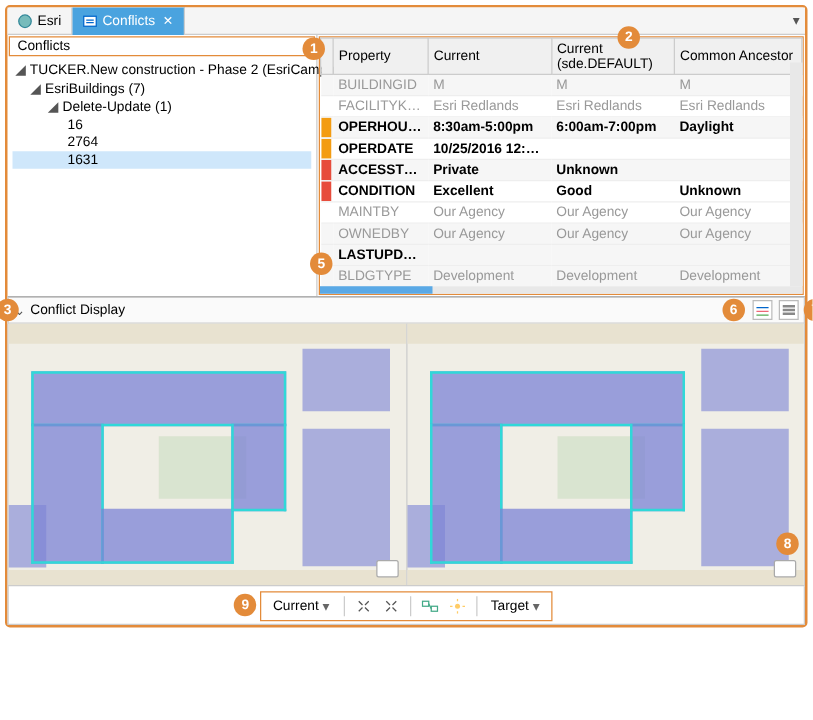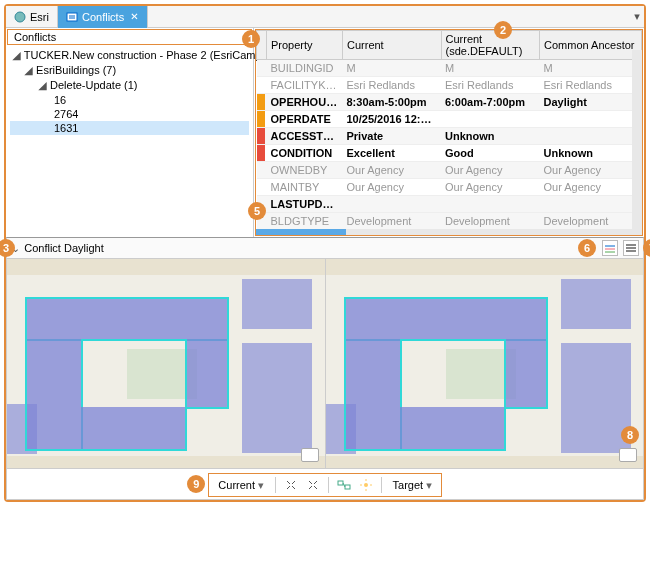--- a/index.html
+++ b/index.html
@@ -183,34 +183,34 @@
               </tr>
               <tr>
                 <td class="flagcell">
                   <div class="flag red"></div>
                 </td>
                 <td class="v strong">CONDITION</td>
                 <td class="v strong">Excellent</td>
                 <td class="v strong">Good</td>
                 <td class="v strong">Unknown</td>
               </tr>
+              <tr class="gray">
+                <td class="flagcell">
+                  <div class="flag"></div>
+                </td>
+                <td class="v">MAINTBY</td>
+                <td class="v">Our Agency</td>
+                <td class="v">Our Agency</td>
+                <td class="v">Our Agency</td>
+              </tr>
               <tr class="gray alt">
                 <td class="flagcell">
                   <div class="flag"></div>
                 </td>
                 <td class="v">OWNEDBY</td>
-                <td class="v">Our Agency</td>
-                <td class="v">Our Agency</td>
-                <td class="v">Our Agency</td>
-              </tr>
-              <tr class="gray">
-                <td class="flagcell">
-                  <div class="flag"></div>
-                </td>
-                <td class="v">MAINTBY</td>
                 <td class="v">Our Agency</td>
                 <td class="v">Our Agency</td>
                 <td class="v">Our Agency</td>
               </tr>
               <tr class="alt">
                 <td class="flagcell">
                   <div class="flag"></div>
                 </td>
                 <td class="v strong">LASTUPDATE</td>
                 <td class="v"></td>
@@ -233,21 +233,21 @@
           </div>
         <div class="vscroll"></div>
       </div>
     </div>
   </div>
 
   <div style="position:relative;">
     <div class="callout" style="left:-9px; top:2px;">3</div>
     <div class="cdhdr">
       <span class="caret">⌄</span>
-      <span>Conflict Daylight</span>
+      <span>Conflict Display</span>
       <span style="flex:1"></span>
       <span style="position:relative;">
         <div class="callout" style="left:-22px; top:-1px;">6</div>
         <span class="togbtn">
           <svg width="10" height="10" viewBox="0 0 10 10">
               <line x1="0" y1="3" x2="10" y2="3" stroke="#06c"></line>
               <line x1="0" y1="6" x2="10" y2="6" stroke="#e67"></line>
               <line x1="0" y1="9" x2="10" y2="9" stroke="#5a5"></line>
             </svg>
         </span>

